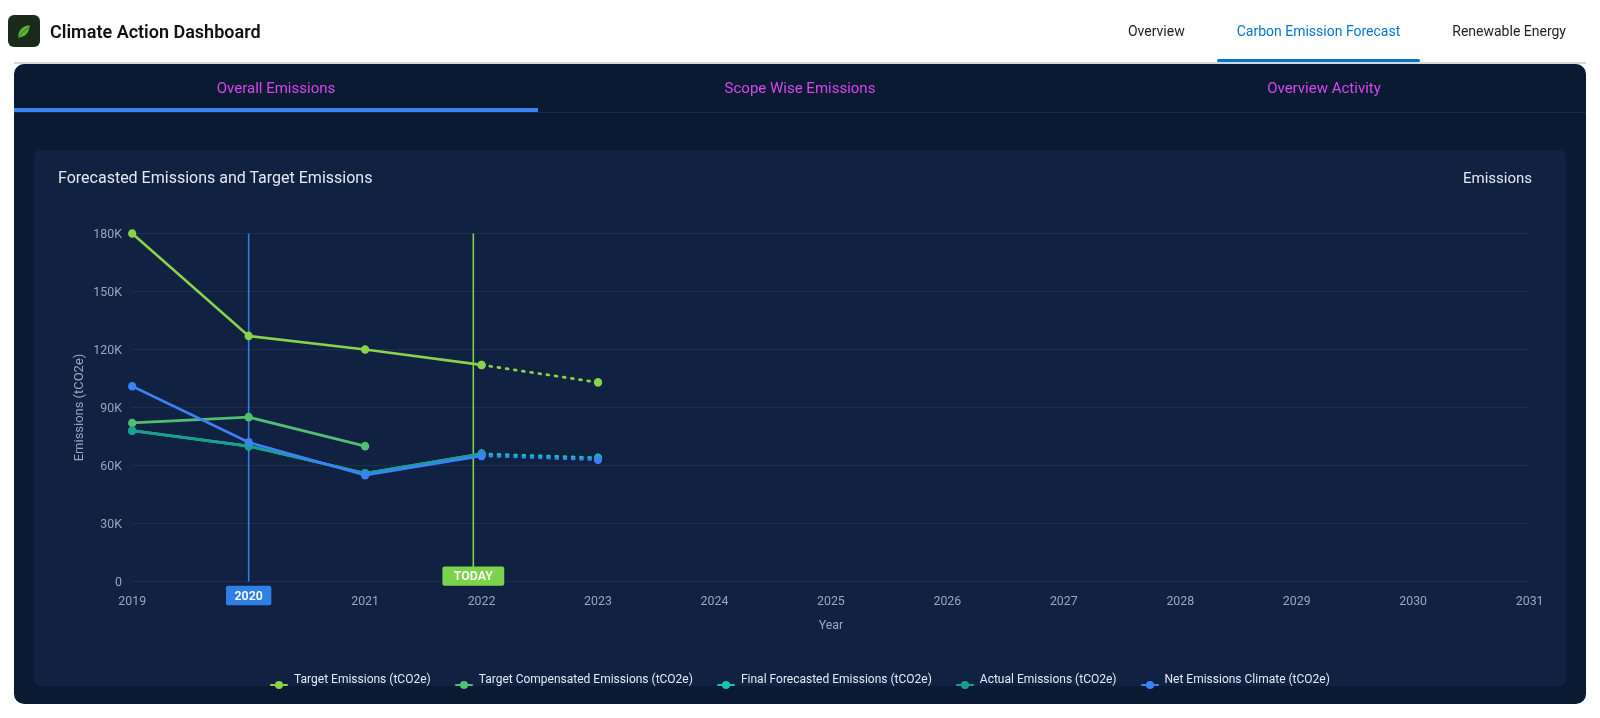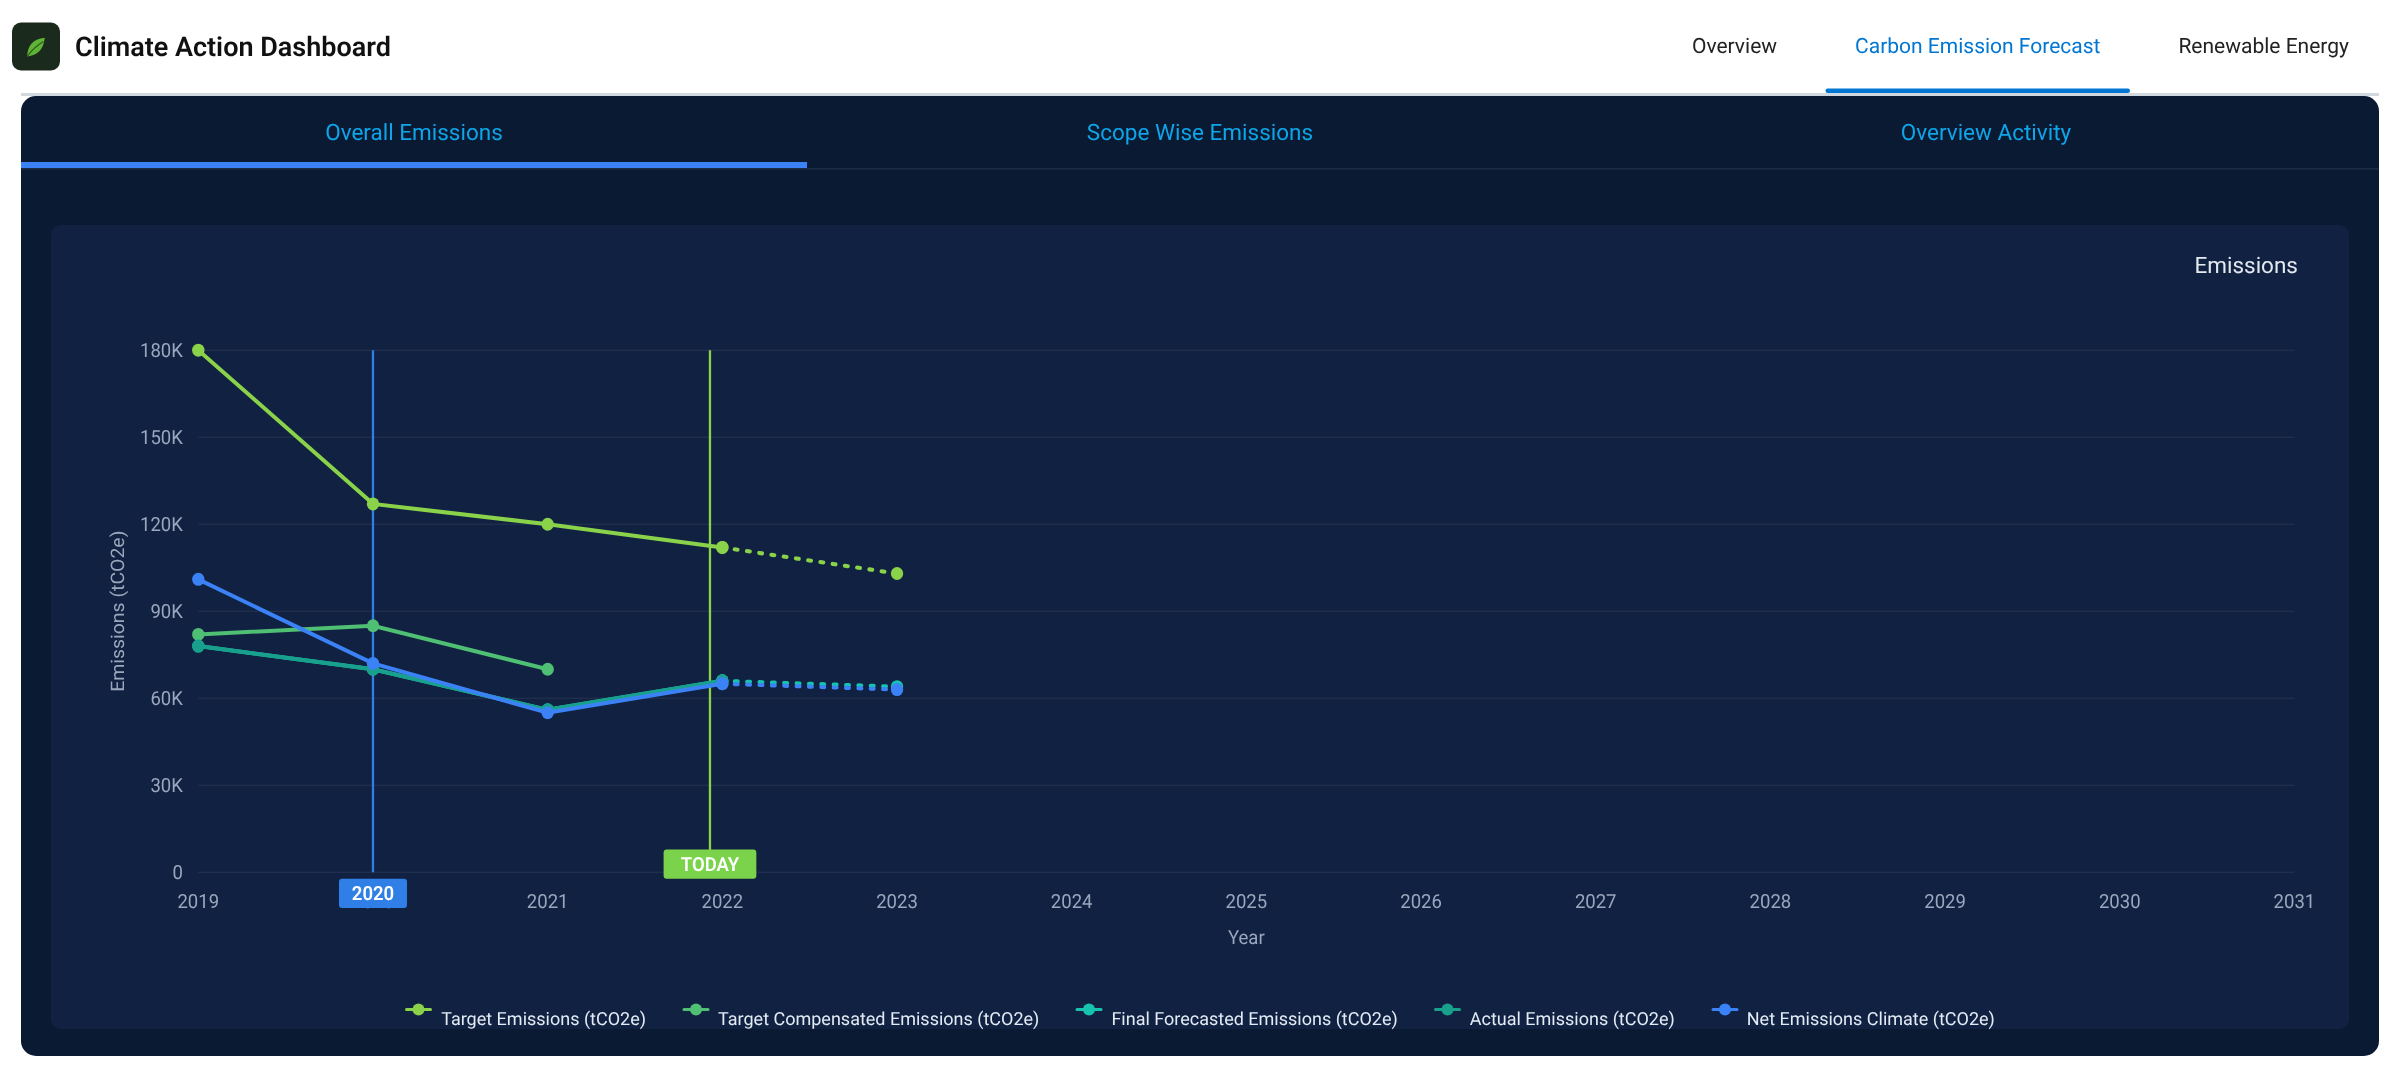--- a/index.html
+++ b/index.html
@@ -9,37 +9,37 @@
   .logo-box svg { width:20px; height:20px; }
   .app-title { font-weight:600; font-size:18px; color:#111; }
   .topnav { margin-left:auto; display:flex; gap:52px; padding-right:20px; align-items:center; height:58px; }
   .topnav a { font-size:14px; color:#222; text-decoration:none; padding:0; height:62px; display:flex; align-items:center; position:relative; cursor:pointer;}
   .topnav a.active { color:#0176d3; }
   .topnav a.active::after { content:""; position:absolute; left:-20px; right:-20px; bottom:0; height:3px; background:#0176d3; border-radius:2px; }
   .topbar-divider { position:absolute; left:14px; right:14px; top:62px; height:2px; background:#d0d7de; }
 
   .panel { position:absolute; left:14px; right:14px; top:64px; bottom:14px; border-radius:10px; background:#0a1a33; overflow:hidden; }
   .subtabs { display:flex; height:48px; }
-  .subtabs .tab { flex:1; display:flex; align-items:center; justify-content:center; color:#0ea5e9; font-size:15px; cursor:pointer; position:relative; }
+  .subtabs .tab { flex:1; display:flex; align-items:center; justify-content:center; color:#d946ef; font-size:15px; cursor:pointer; position:relative; }
   .subtabs .tab.active::after { content:""; position:absolute; left:0; right:0; bottom:0; height:4px; background:#3b82f6; }
   .subtab-divider { height:1px; background:rgba(255,255,255,0.08); margin:0 0; }
 
   .chart-card { position:absolute; left:20px; right:20px; top:86px; bottom:18px; background:#102141; border-radius:6px; color:#e4e9f0; }
   .chart-header { display:flex; align-items:center; padding:18px 24px 0 24px; }
   .chart-title { font-size:16px; color:#e4e9f0; }
   .chart-header .spacer { flex:1; }
   .emissions-label { font-size:15px; margin-right:10px; }
   .select { background:#fff; color:#222; border-radius:6px; height:38px; width:250px; display:flex; align-items:center; padding:0 14px; font-size:13px; justify-content:space-between; cursor:pointer; }
   .chev { width:12px; height:12px; }
   .plot-wrap { position:absolute; left:24px; right:24px; top:64px; bottom:18px; }
   svg.plot { width:100%; height:100%; }
   .axis-tick { fill:#9aa7bd; font-size:12px; }
   .axis-title { fill:#9aa7bd; font-size:12px; }
   .legend { display:flex; justify-content:center; gap:24px; font-size:12px; color:#e4ebf5; }
-  .legend .swatch { display:inline-flex; align-items:flex-start; gap:6px; }
+  .legend .swatch { display:inline-flex; align-items:flex-end; gap:6px; }
   .legend .bar { width:18px; height:2px; border-radius:2px; display:inline-block; position:relative; }
   .legend .dot { width:8px; height:8px; border-radius:50%; display:inline-block; position:absolute; left:5px; top:-3px; }
   .marker-label { fill:#fff; font-size:12px; font-weight:600; }
   .today-box { fill:#7bd34b; }
   .scrub-box { fill:#2f7fe6; }
 </style>
 </head>
 <body>
 <div class="app">
 
@@ -62,20 +62,21 @@
 <div class="panel">
   <div class="subtabs">
     <div class="tab active">Overall Emissions</div>
     <div class="tab">Scope Wise Emissions</div>
     <div class="tab">Overview Activity</div>
   </div>
   <div class="subtab-divider"></div>
 
   <div class="chart-card">
     <div class="chart-header">
+      <div class="chart-title">Forecasted Emissions and Target Emissions</div>
       <div class="spacer"></div>
       <div class="emissions-label">Emissions</div>
     </div>
     <div class="plot-wrap">
       <svg class="plot" id="plot" viewBox="0 0 1440 420" preserveAspectRatio="none">
             <line x1="72" x2="1428" y1="340" y2="340" stroke="rgba(255,255,255,0.06)" stroke-width="1"></line>
             <line x1="72" x2="1428" y1="286.33333333333337" y2="286.33333333333337" stroke="rgba(255,255,255,0.06)" stroke-width="1"></line>
             <line x1="72" x2="1428" y1="232.66666666666669" y2="232.66666666666669" stroke="rgba(255,255,255,0.06)" stroke-width="1"></line>
             <line x1="72" x2="1428" y1="179" y2="179" stroke="rgba(255,255,255,0.06)" stroke-width="1"></line>
             <line x1="72" x2="1428" y1="125.33333333333334" y2="125.33333333333334" stroke="rgba(255,255,255,0.06)" stroke-width="1"></line>

